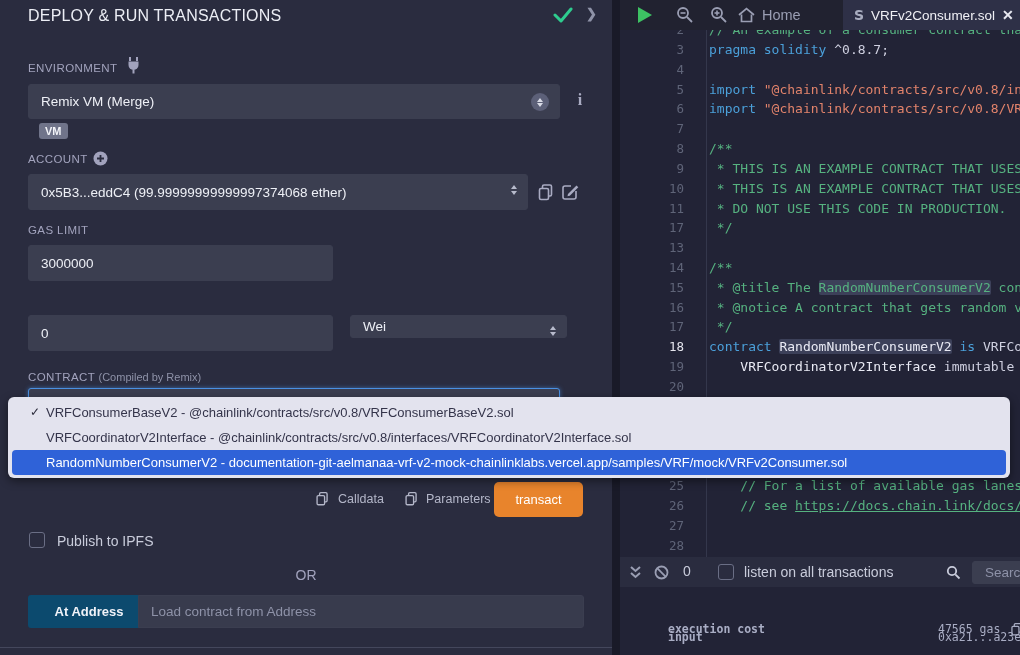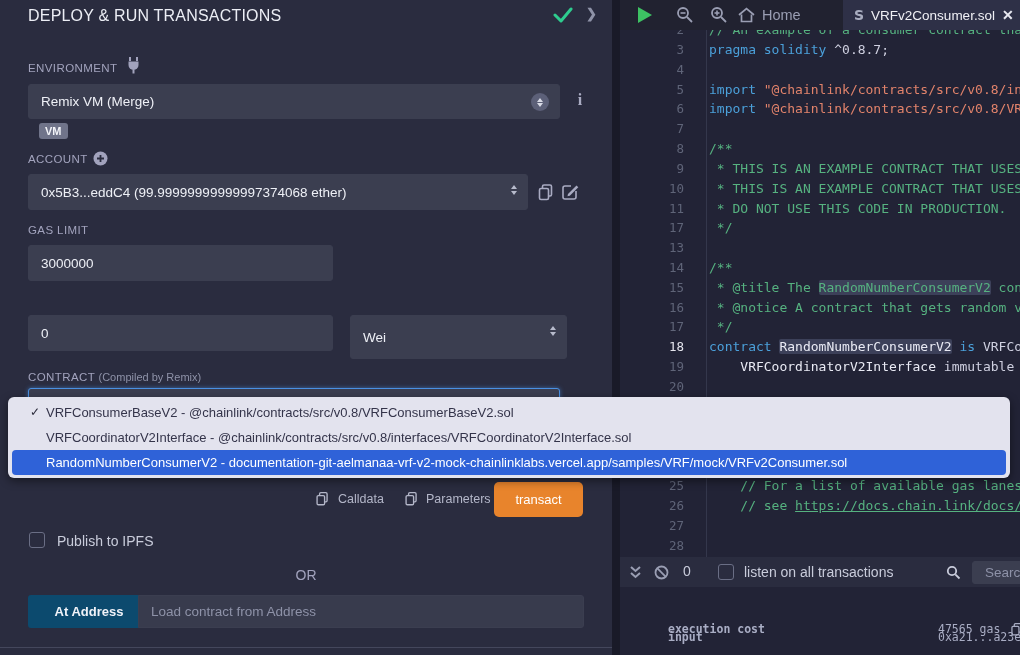--- a/index.html
+++ b/index.html
@@ -30,21 +30,21 @@
 
   .acct-select { left:28px; top:174px; width:500px; height:36px; }
   .mini-arrows { position:absolute; right:10px; top:10px; display:flex; flex-direction:column; gap:2px; }
   .mini-arrows .tri-up { width:0;height:0;border-left:3.5px solid transparent;border-right:3.5px solid transparent;border-bottom:4.5px solid #b8bbcc;}
   .mini-arrows .tri-dn { width:0;height:0;border-left:3.5px solid transparent;border-right:3.5px solid transparent;border-top:4.5px solid #b8bbcc;}
   .icon-btn { position:absolute; width:18px; height:18px; }
   .icon-btn svg { width:100%; height:100%; }
 
   .gas-input { left:28px; top:245px; width:305px; height:36px; }
   .value-input { left:28px; top:315px; width:305px; height:36px; }
-  .wei-select { left:350px; top:315px; width:217px; height:44px; }
+  .wei-select { left:350px; top:315px; width:217px; height:23px; }
 
   .contract-label-row { left:28px; top:371px; }
   .contract-note { font-size:11px; color:#8e92a8; letter-spacing:0; text-transform:none; }
   .contract-select { position:absolute; left:28px; top:388px; width:532px; height:34px; background:#3b3e50;
       border:1px solid #4a90e2; border-radius:3px; box-shadow:0 0 4px rgba(74,144,226,.6); }
 
   
   .dropdown { position:absolute; left:8px; top:397px; width:1002px; height:81px; background:#e3e3ee; border-radius:6px;
       box-shadow:0 3px 10px rgba(0,0,0,.45); z-index:60; padding:3px 0; }
   .dd-item { position:relative; height:25px; line-height:25px; margin:0 4px; padding-left:18px; font-size:13px; color:#34344a;

